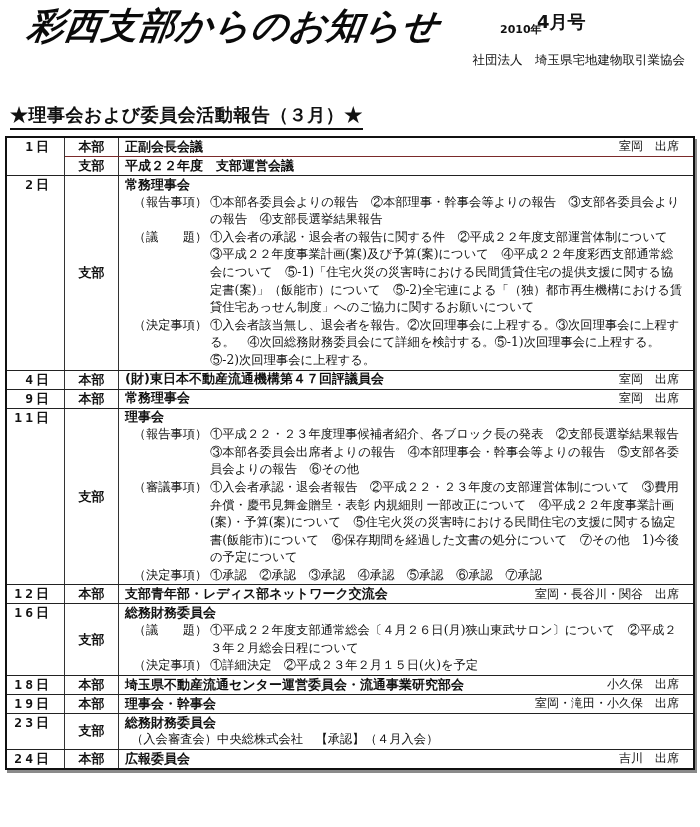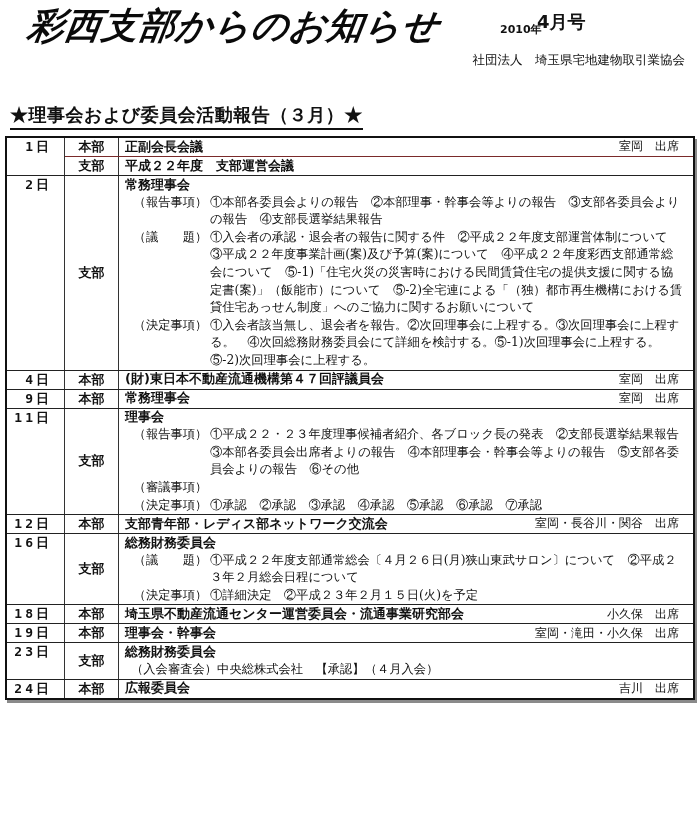--- a/index.html
+++ b/index.html
@@ -149,20 +149,21 @@
             <div class="head-line">
               <span class="event">理事会</span>
               <span class="attend"></span>
             </div>
             <div class="detail">
               <span class="lab">（報告事項）</span>
               <span class="txt">①平成２２・２３年度理事候補者紹介、各ブロック長の発表　②支部長選挙結果報告　③本部各委員会出席者よりの報告　④本部理事会・幹事会等よりの報告　⑤支部各委員会よりの報告　⑥その他</span>
             </div>
             <div class="detail">
               <span class="lab">（審議事項）</span>
+              <span class="txt">①入会者承認・退会者報告　②平成２２・２３年度の支部運営体制について　③費用弁償・慶弔見舞金贈呈・表彰 内規細則 一部改正について　④平成２２年度事業計画(案)・予算(案)について　⑤住宅火災の災害時における民間住宅の支援に関する協定書(飯能市)について　⑥保存期間を経過した文書の処分について　⑦その他　1)今後の予定について</span>
             </div>
             <div class="detail">
               <span class="lab">（決定事項）</span>
               <span class="txt">①承認　②承認　③承認　④承認　⑤承認　⑥承認　⑦承認</span>
             </div>
           </div>
         </div>
       </div>
     </div>
     <div class="row">

